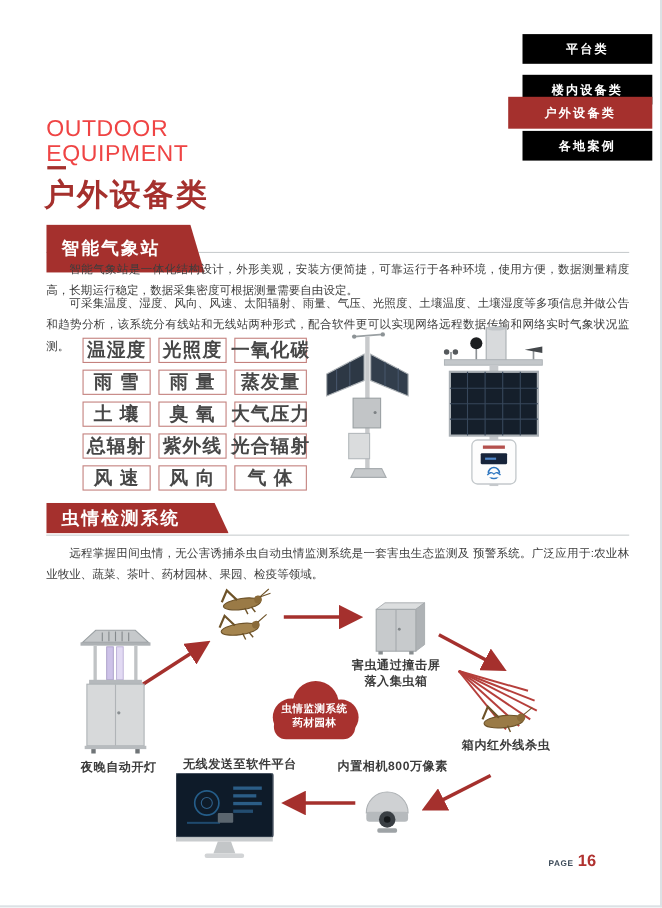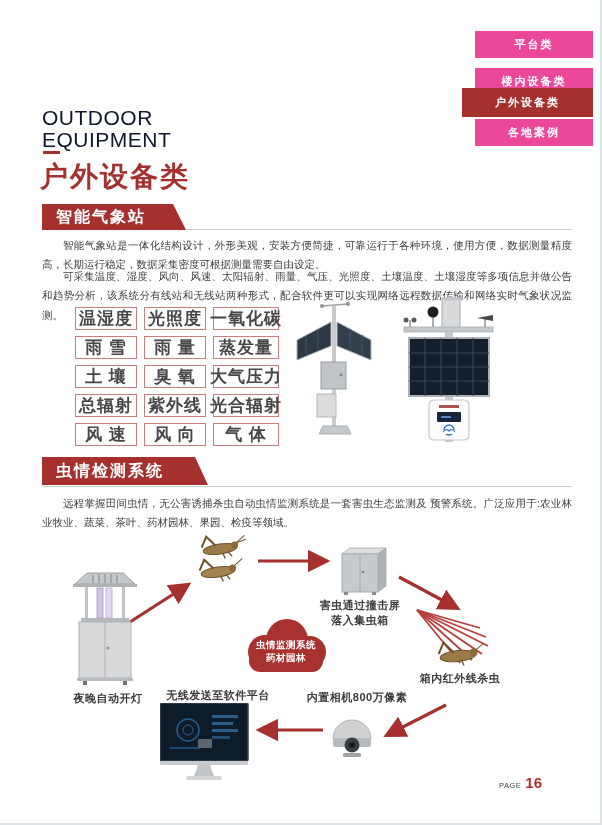--- a/index.html
+++ b/index.html
@@ -1,25 +1,25 @@
 <!DOCTYPE html>
 <html><head>
 <meta charset="utf-8">
 <style>
   html,body{margin:0;padding:0;background:#f4f5f6;font-family:"Liberation Sans","DejaVu Sans",sans-serif;}
   #page{position:relative;width:600px;height:823px;background:#fff;border-right:2px solid #dce2e5;border-bottom:2px solid #dce2e5;overflow:hidden;}
   .abs{position:absolute;}
 
   
-  .tab{position:absolute;left:475px;width:118px;height:27px;background:#ec4899;color:#fff;
+  .tab{position:absolute;left:475px;width:118px;height:27px;background:#000000;color:#fff;
        font-size:11px;font-weight:bold;letter-spacing:2px;display:flex;align-items:center;justify-content:center;}
   .tab.active{left:462px;width:131px;height:29px;background:#a5302d;}
 
   
-  .eyebrow{position:absolute;left:42px;color:#0f172a;font-size:21px;letter-spacing:.5px;line-height:1;font-weight:500;}
+  .eyebrow{position:absolute;left:42px;color:#ef4444;font-size:21px;letter-spacing:.5px;line-height:1;font-weight:500;}
   .red-dash{position:absolute;left:43px;top:151px;width:17px;height:3px;background:#a5302d;}
   .page-title{position:absolute;left:40px;top:158px;color:#a5302d;font-size:28px;font-weight:bold;letter-spacing:2px;}
 
   
   .banner{position:absolute;left:42px;background:#a5302d;color:#fff;font-weight:bold;font-size:16px;
           letter-spacing:2px;display:flex;align-items:center;padding-left:14px;
           clip-path:polygon(0 0,calc(100% - 13px) 0,100% 100%,0 100%);}
   .rule{position:absolute;left:42px;width:530px;height:1px;background:#c9cdcf;}
 
   .para{position:absolute;left:42px;width:530px;color:#3d3d3d;font-size:10.5px;line-height:1.85;
@@ -31,41 +31,41 @@
   .chip{border:1.5px solid #c4817e;background:#fff;color:#474747;font-size:17px;font-weight:bold;
         letter-spacing:1px;display:flex;align-items:center;justify-content:center;white-space:pre;}
 
   
   .dlabel{position:absolute;color:#3b3b3b;font-size:11px;font-weight:bold;text-align:center;line-height:1.35;letter-spacing:.5px;}
   .cloud-text{position:absolute;left:237px;top:638px;width:98px;color:#fff;font-size:9.5px;font-weight:bold;
               text-align:center;line-height:1.4;letter-spacing:.5px;}
 
   
   .page-footer{position:absolute;right:58px;top:774px;display:flex;align-items:baseline;gap:4px;}
-  .page-footer .pl{color:#3c4a58;font-size:7.5px;font-weight:normal;letter-spacing:.5px;}
+  .page-footer .pl{color:#3c4a58;font-size:7.5px;font-weight:bold;letter-spacing:.5px;}
   .page-footer .pn{color:#b03230;font-size:15px;font-weight:bold;}
   svg{display:block;}
 </style>
 </head>
 <body>
 
 <div id="page">
 
   <div class="tab" style="top:31px">平台类</div>
   <div class="tab" style="top:68px">楼内设备类</div>
   <div class="tab active" style="top:88px">户外设备类</div>
   <div class="tab" style="top:119px">各地案例</div>
 
   <div class="eyebrow" style="top:107px">OUTDOOR</div>
   <div class="eyebrow" style="top:129px">EQUIPMENT</div>
   <div class="red-dash"></div>
   <div class="page-title">户外设备类</div>
 
   <div class="rule" style="top:229px"></div>
-  <div class="banner" style="top:204px;width:130px;height:26px">智能气象站</div>
+  <div class="banner" style="top:204px;width:130px;height:44px">智能气象站</div>
   <div class="para" style="top:267px">可采集温度、湿度、风向、风速、太阳辐射、雨量、气压、光照度、土壤温度、土壤湿度等多项信息并做公告和趋势分析，该系统分有线站和无线站两种形式，配合软件更可以实现网络远程数据传输和网络实时气象状况监测。</div>
   <div class="para" style="top:236px">智能气象站是一体化结构设计，外形美观，安装方便简捷，可靠运行于各种环境，使用方便，数据测量精度高，长期运行稳定，数据采集密度可根据测量需要自由设定。</div>
 
   <div class="chips">
     <div class="chip">温湿度</div>
     <div class="chip">光照度</div>
     <div class="chip">一氧化碳</div>
     <div class="chip">雨 雪</div>
     <div class="chip">雨 量</div>
     <div class="chip">蒸发量</div>

